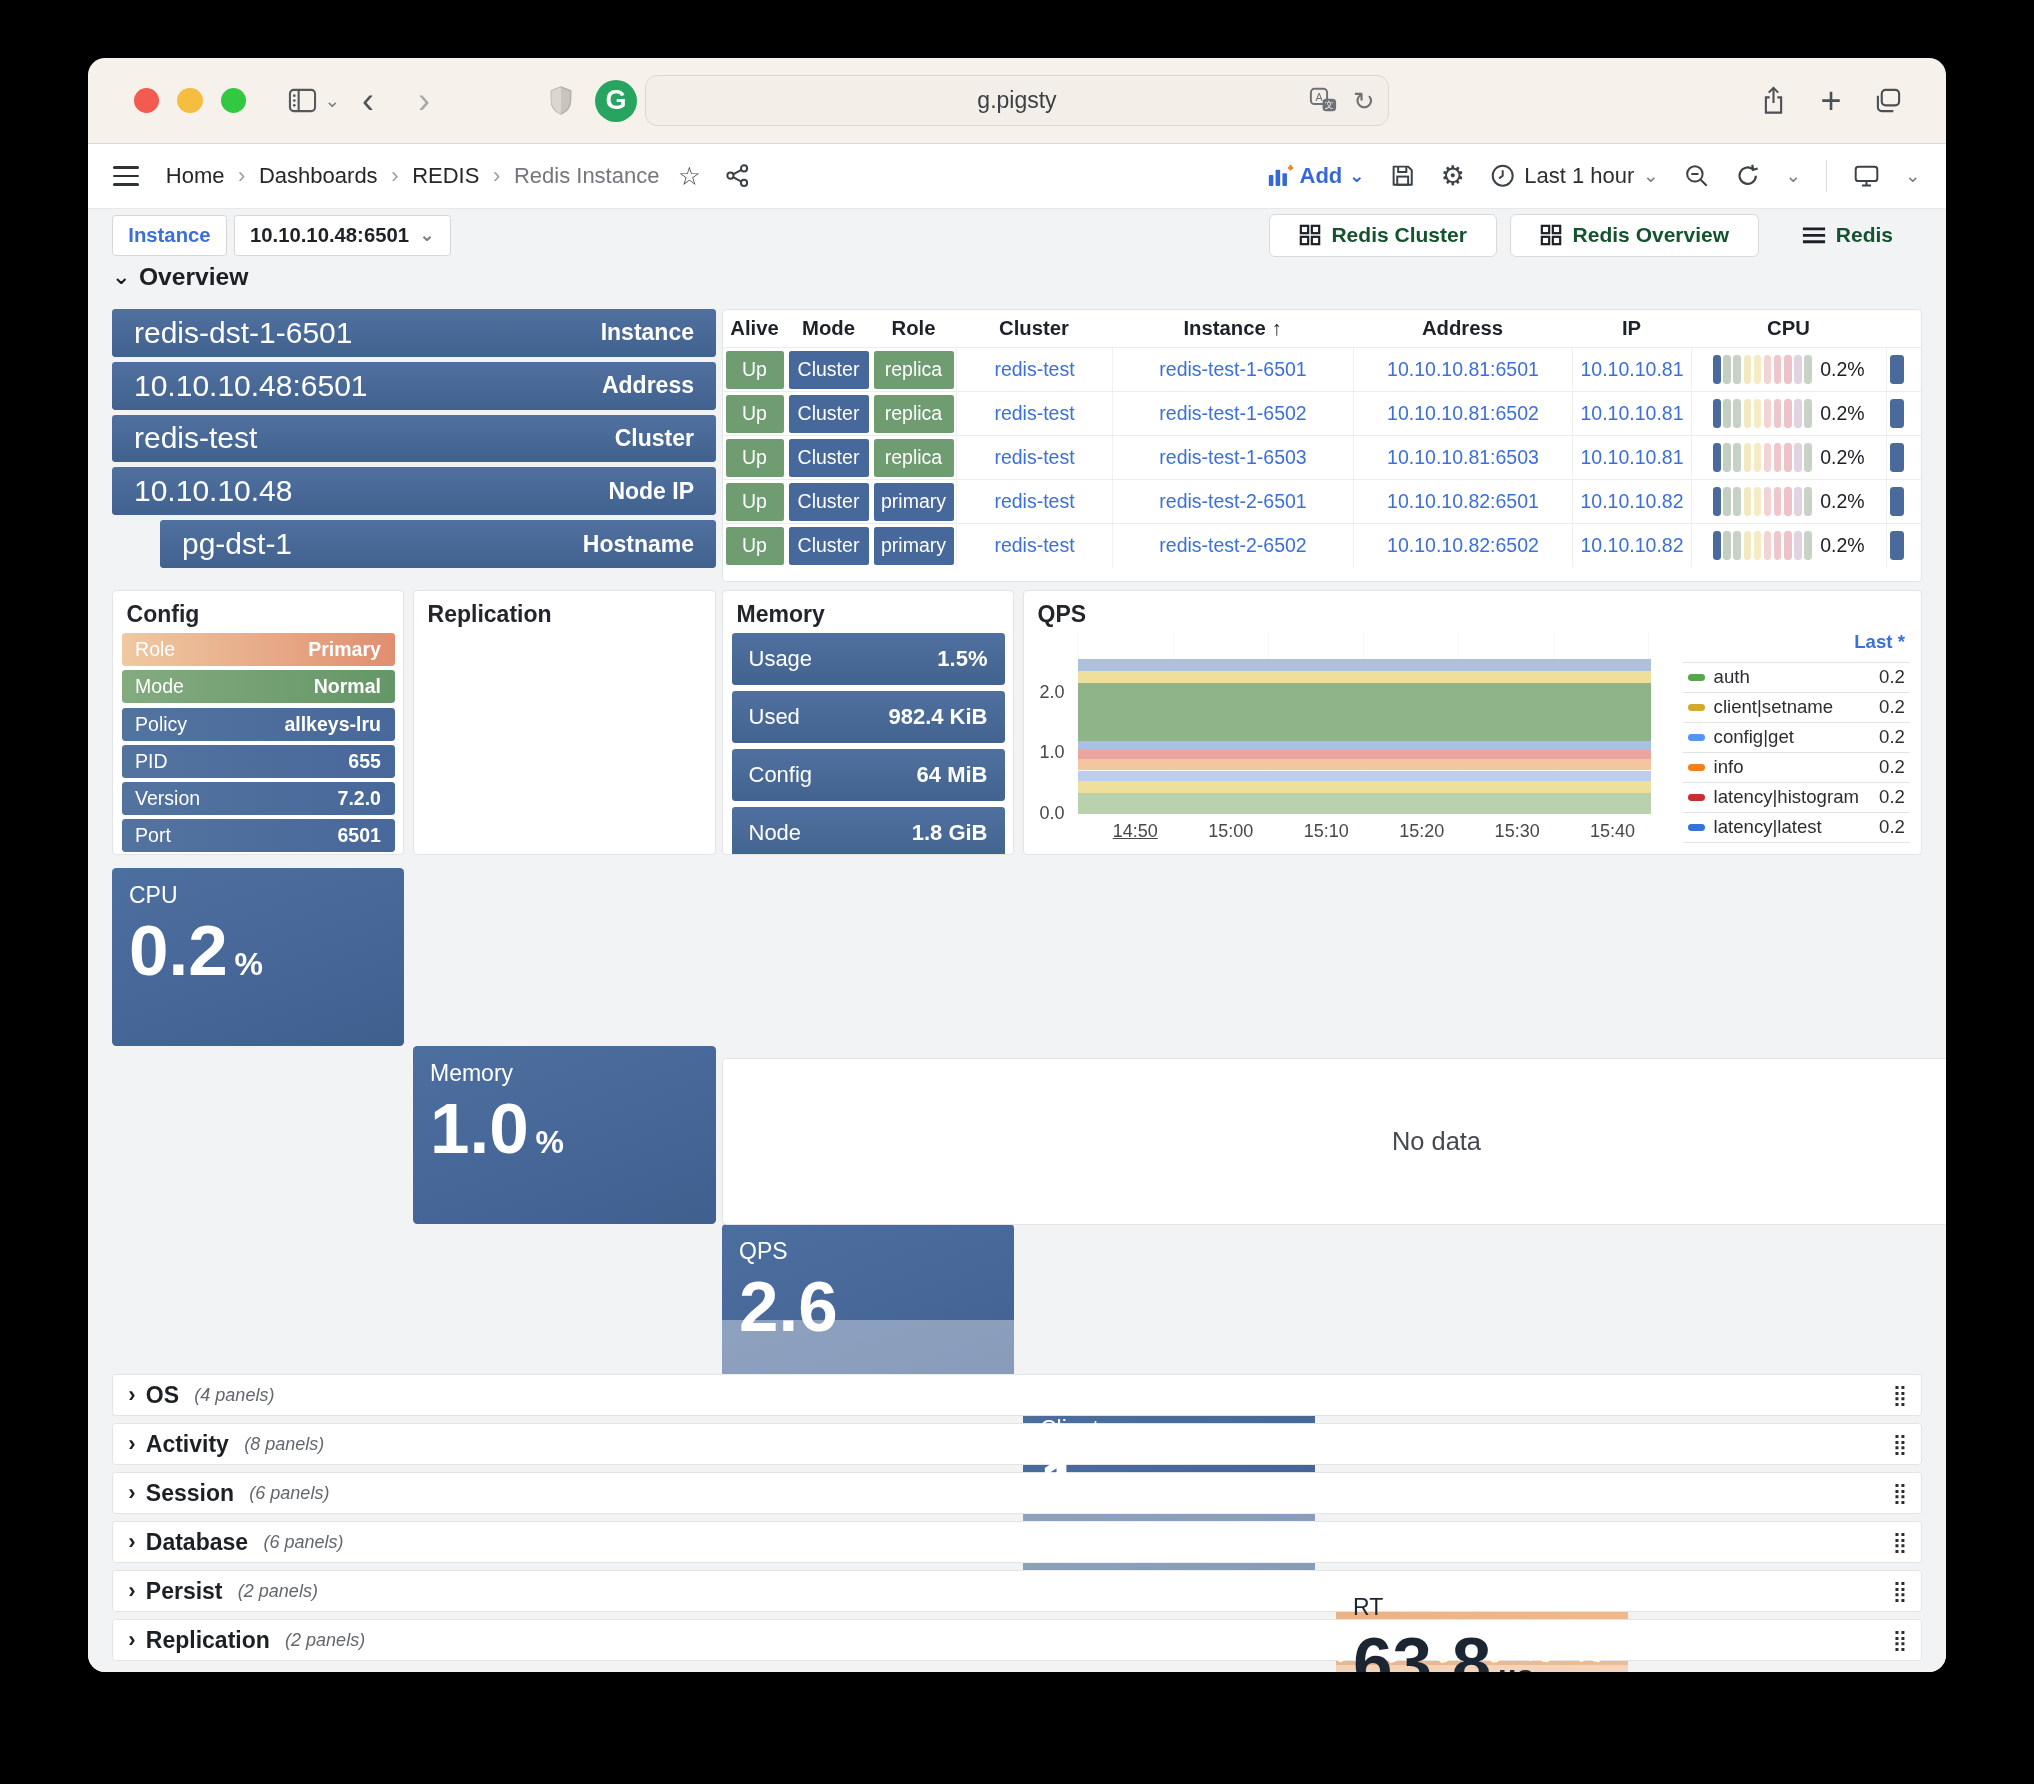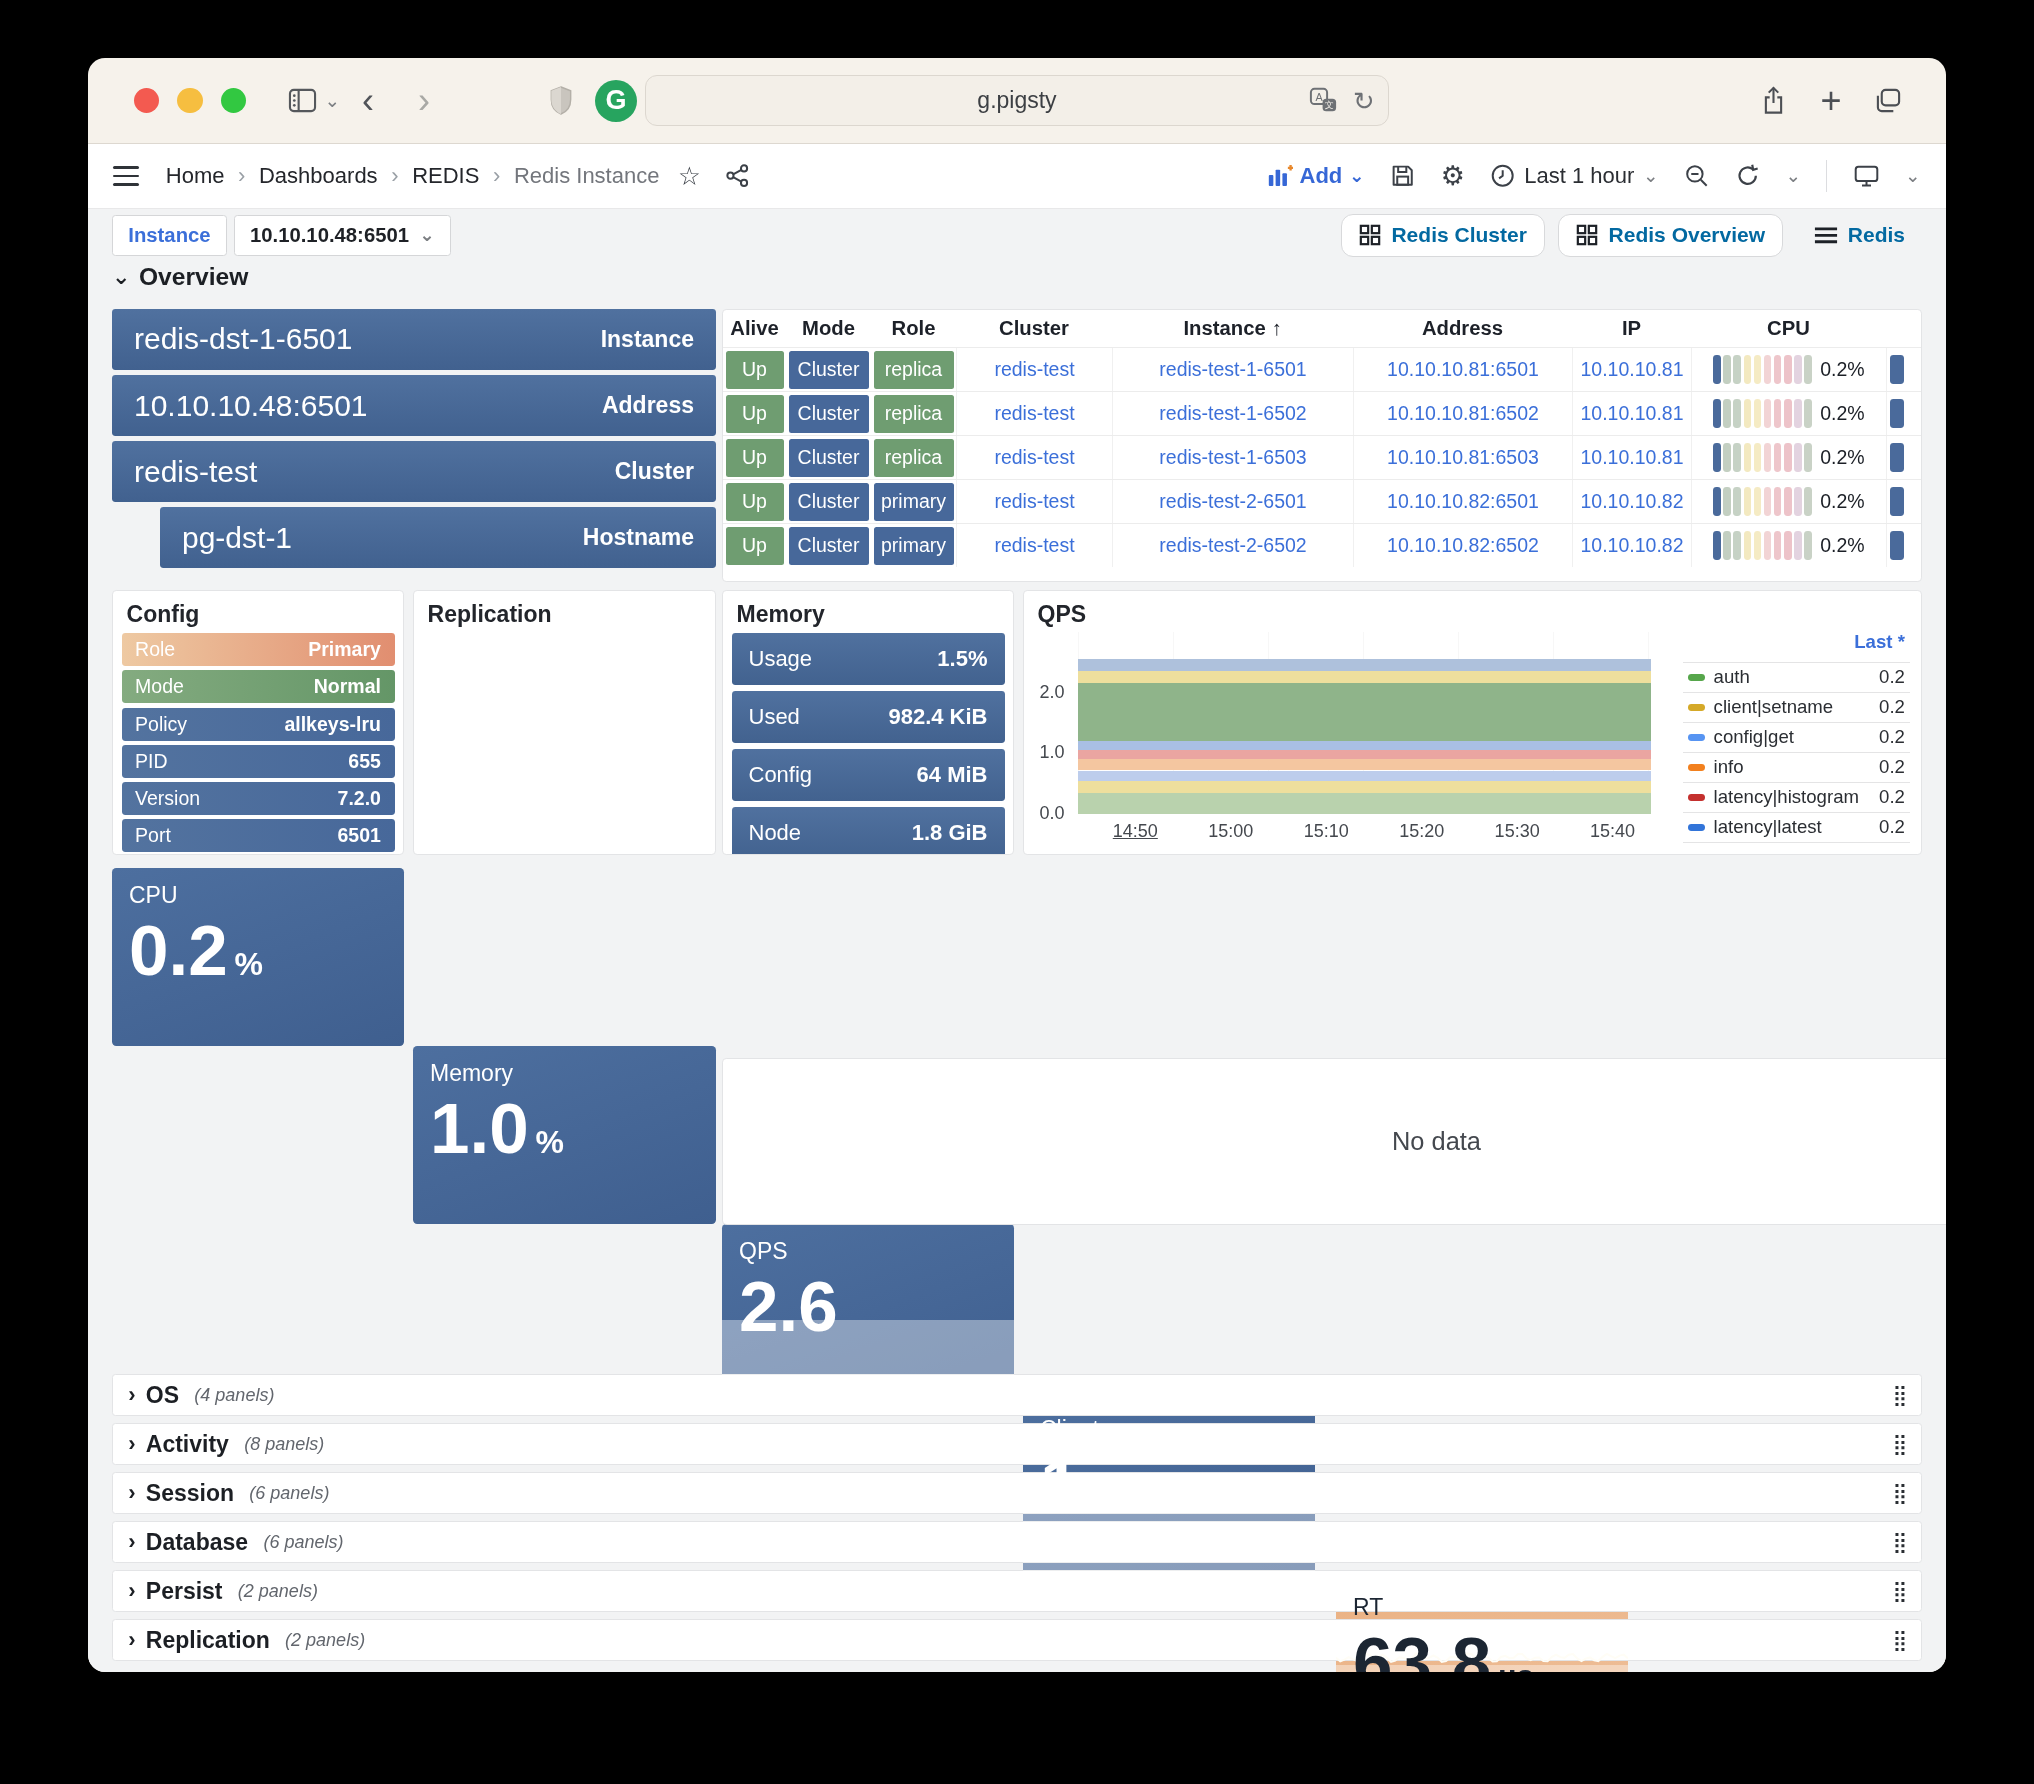--- a/index.html
+++ b/index.html
@@ -36,21 +36,21 @@
   .dash{position:relative;height:1465px;background:#f2f3f4;}
   .abs{position:absolute;box-sizing:border-box;}
   .panel{background:#fff;border:1.7px solid #e3e4e6;border-radius:4.2px;overflow:hidden;}
   .ptitle{font-size:23px;font-weight:600;color:#22252b;padding:10.2px 13.6px 5.1px;}
   
   .chip{height:39px;background:#fff;border:0.8px solid #d5d6d8;border-radius:3.4px;display:flex;align-items:center;padding:0 15.3px;font-size:20.3px;}
   .varrow{display:flex;align-items:center;gap:6.8px;}
   .chip.lbl{color:#3b6fd9;font-weight:600;}
   .chip.val{font-weight:600;color:#1e2126;gap:10.2px;}
   .toplinks{margin-left:auto;display:flex;align-items:center;gap:13.6px;}
-  .linkbtn{height:41px;background:#fff;border:0.8px solid #d8d9db;border-radius:12px;display:flex;align-items:center;gap:10.2px;padding:0 17px;font-size:21px;font-weight:600;color:#0369a1;}
+  .linkbtn{height:41px;background:#fff;border:0.8px solid #d8d9db;border-radius:6px;display:flex;align-items:center;gap:10.2px;padding:0 29px;font-size:21px;font-weight:600;color:#14532d;}
   .linkbtn.ghost{border:none;background:transparent;}
   .sechdr{display:flex;align-items:center;gap:8.5px;font-size:24.6px;font-weight:700;color:#1c1f24;}
   
   .ibar{background:linear-gradient(180deg,#50719f,#41618f);border-radius:3.4px;display:flex;align-items:center;justify-content:space-between;padding:0 22px;color:#fff;}
   .ibar .v{font-size:30px;font-weight:500;}
   .ibar .l{font-size:23px;font-weight:700;}
   
   .tbl{display:grid;grid-template-columns:63px 85px 85px 156px 241px 219px 119px 195px 36px;align-items:stretch;}
   .th{font-size:20.3px;font-weight:600;color:#1d2129;display:flex;align-items:center;justify-content:center;height:37px;}
   .trow{height:43px;border-top:0.8px solid #ececec;}
@@ -300,20 +300,24 @@
           <span class="v">redis-dst-1-6501</span>
           <span class="l">Instance</span>
         </div>
       <div class="ibar" style="flex:1;">
           <span class="v">10.10.10.48:6501</span>
           <span class="l">Address</span>
         </div>
       <div class="ibar" style="flex:1;">
           <span class="v">redis-test</span>
           <span class="l">Cluster</span>
+        </div>
+      <div class="ibar" style="flex:1;">
+          <span class="v">10.10.10.48</span>
+          <span class="l">Node IP</span>
         </div>
       <div class="ibar" style="flex:1;margin-left:48px;">
           <span class="v">pg-dst-1</span>
           <span class="l">Hostname</span>
         </div>
     </div>
 
     <div class="abs panel" style="left:634px;top:100px;width:1200px;height:273px;">
       <div class="tbl">
         <span class="th">Alive</span>

